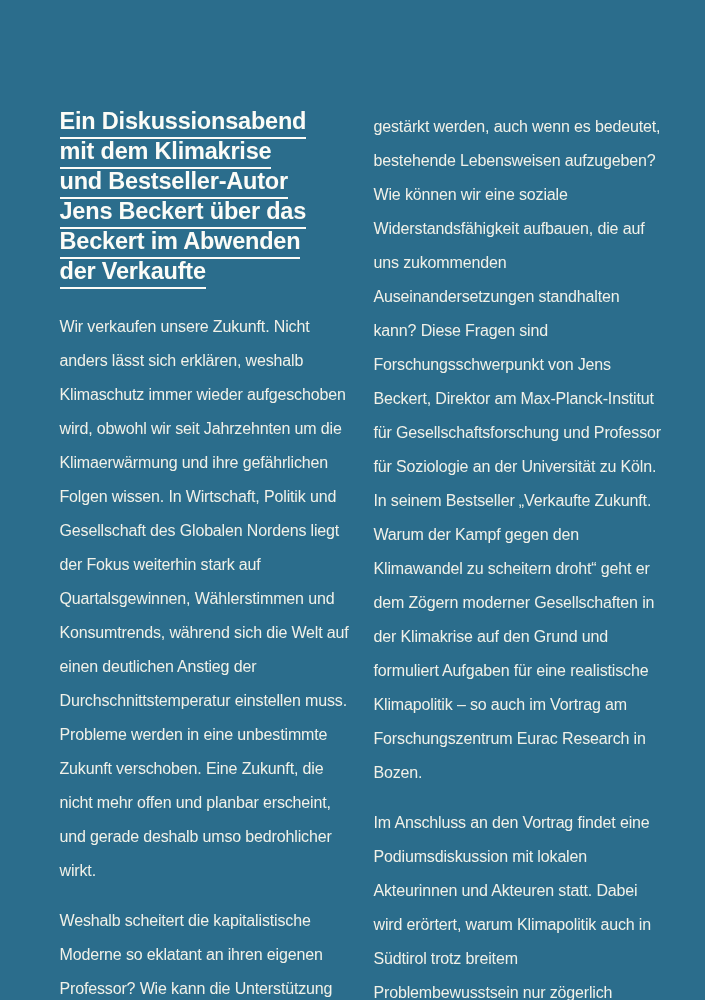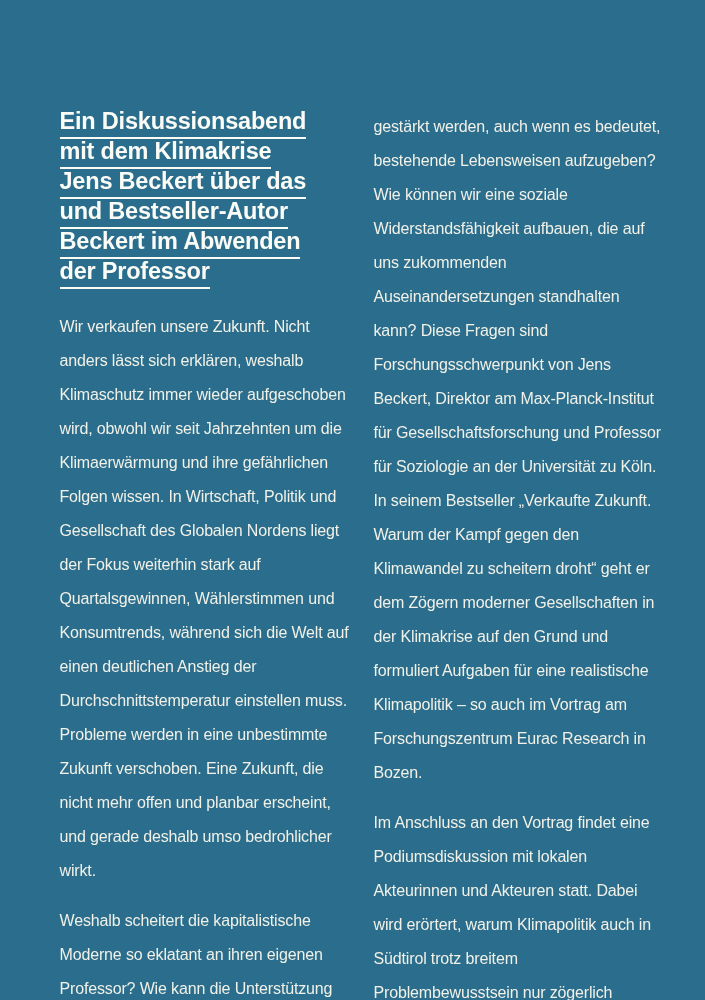--- a/index.html
+++ b/index.html
@@ -64,24 +64,24 @@
 </style>
 </head>
 <body>
 
 <div class="page">
 
   <div class="col col-left">
     <h1 class="heading">
       <span class="heading-line">Ein Diskussionsabend</span>
       <span class="heading-line">mit dem Klimakrise</span>
+      <span class="heading-line">und Bestseller-Autor</span>
       <span class="heading-line">Jens Beckert über das</span>
-      <span class="heading-line">und Bestseller-Autor</span>
       <span class="heading-line">Beckert im Abwenden</span>
-      <span class="heading-line">der Professor</span>
+      <span class="heading-line">der Verkaufte</span>
     </h1>
     <div class="body-text">
       <p>Wir verkaufen unsere Zukunft. Nicht anders lässt sich erklären, weshalb Klimaschutz immer wieder aufgeschoben wird, obwohl wir seit Jahrzehnten um die Klimaerwärmung und ihre gefährlichen Folgen wissen. In Wirtschaft, Politik und Gesellschaft des Globalen Nordens liegt der Fokus weiterhin stark auf Quartalsgewinnen, Wählerstimmen und Konsumtrends, während sich die Welt auf einen deutlichen Anstieg der Durchschnittstemperatur einstellen muss. Probleme werden in eine unbestimmte Zukunft verschoben. Eine Zukunft, die nicht mehr offen und planbar erscheint, und gerade deshalb umso bedrohlicher wirkt.</p>
       <p>Weshalb scheitert die kapitalistische Moderne so eklatant an ihren eigenen Professor? Wie kann die Unterstützung für Klimaschutz in der Gesellschaft</p>
     </div>
   </div>
 
   <div class="col col-right">
     <div class="body-text">
       <p>gestärkt werden, auch wenn es bedeutet, bestehende Lebensweisen aufzugeben? Wie können wir eine soziale Widerstandsfähigkeit aufbauen, die auf uns zukommenden Auseinandersetzungen standhalten kann? Diese Fragen sind Forschungsschwerpunkt von Jens Beckert, Direktor am Max-Planck-Institut für Gesellschaftsforschung und Professor für Soziologie an der Universität zu Köln. In seinem Bestseller „Verkaufte Zukunft. Warum der Kampf gegen den Klimawandel zu scheitern droht“ geht er dem Zögern moderner Gesellschaften in der Klimakrise auf den Grund und formuliert Aufgaben für eine realistische Klimapolitik – so auch im Vortrag am Forschungszentrum Eurac Research in Bozen.</p>

